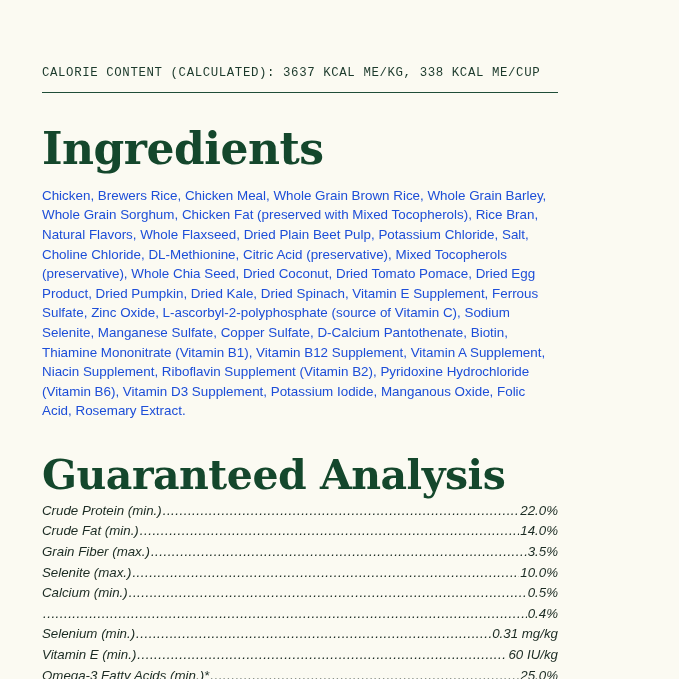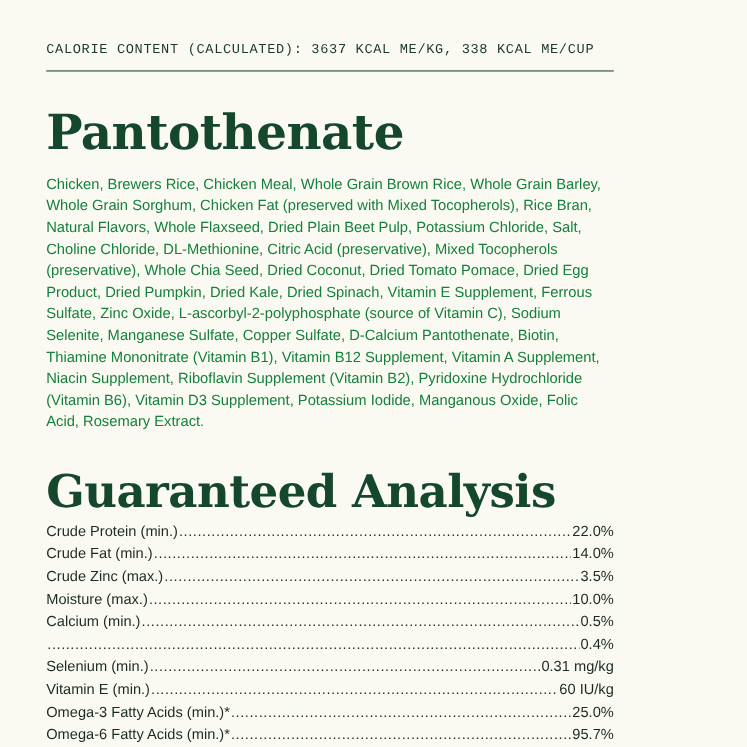--- a/index.html
+++ b/index.html
@@ -12,21 +12,21 @@
     background: #fbfaf2;
     font-family: "Liberation Sans", sans-serif;
     color: #1b2b23;
     overflow: hidden;
   }
   .page {
     position: relative;
     width: 600px;
     height: 679px;
     box-sizing: border-box;
-    padding: 32px 42px 0 42px;
+    padding: 60px 42px 0 42px;
     border-radius: 17px;
   }
 
   
   .calorie-line {
     font-family: "Liberation Mono", monospace;
     font-size: 12.4px;
     letter-spacing: 0.6px;
     color: #1c3a2c;
     padding-top: 6px;
@@ -50,38 +50,39 @@
     letter-spacing: -0.5px;
   }
   h1.section-title.ga {
     font-size: 41px;
     margin-bottom: 4px;
   }
 
   .ingredients-body {
     font-size: 13.4px;
     line-height: 19.6px;
-    color: #15803d;
+    color: #1d4ed8;
     max-width: 578px;
     text-align: left;
   }
 
   .section-gap { height: 34px; }
 
   
   .ga-list {
     margin-top: 2px;
   }
   .ga-row {
     display: flex;
     align-items: center;
     font-size: 13.3px;
     line-height: 20.6px;
     color: #1b2b23;
     white-space: nowrap;
+    font-style: italic;
   }
   .ga-label { flex: 0 0 auto; }
   .ga-dots {
     flex: 1 1 auto;
     overflow: hidden;
     white-space: nowrap;
     margin: 0 1px;
     color: #1b2b23;
     font-size: 13.3px;
     letter-spacing: 0.5px;
@@ -96,21 +97,21 @@
 </style>
 </head>
 <body>
 
 <div class="page">
 
   <div class="calorie-line">CALORIE CONTENT (CALCULATED): 3637 KCAL ME/KG, 338 KCAL ME/CUP</div>
 
   <div class="rule"></div>
 
-  <h1 class="section-title">Pantothenate</h1>
+  <h1 class="section-title">Ingredients</h1>
 
   <div class="ingredients-body">Chicken, Brewers Rice, Chicken Meal, Whole Grain Brown Rice, Whole Grain Barley, Whole Grain Sorghum, Chicken Fat (preserved with Mixed Tocopherols), Rice Bran, Natural Flavors, Whole Flaxseed, Dried Plain Beet Pulp, Potassium Chloride, Salt, Choline Chloride, DL-Methionine, Citric Acid (preservative), Mixed Tocopherols (preservative), Whole Chia Seed, Dried Coconut, Dried Tomato Pomace, Dried Egg Product, Dried Pumpkin, Dried Kale, Dried Spinach, Vitamin E Supplement, Ferrous Sulfate, Zinc Oxide, L-ascorbyl-2-polyphosphate (source of Vitamin C), Sodium Selenite, Manganese Sulfate, Copper Sulfate, D-Calcium Pantothenate, Biotin, Thiamine Mononitrate (Vitamin B1), Vitamin B12 Supplement, Vitamin A Supplement, Niacin Supplement, Riboflavin Supplement (Vitamin B2), Pyridoxine Hydrochloride (Vitamin B6), Vitamin D3 Supplement, Potassium Iodide, Manganous Oxide, Folic Acid, Rosemary Extract.</div>
 
   <div class="section-gap"></div>
 
   <h1 class="section-title ga">Guaranteed Analysis</h1>
 
   <div class="ga-list">
 
     <div class="ga-row">
@@ -119,27 +120,27 @@
       <span class="ga-value">22.0%</span>
     </div>
 
     <div class="ga-row">
       <span class="ga-label">Crude Fat (min.)</span>
       <span class="ga-dots">........................................................................................................................................................................</span>
       <span class="ga-value">14.0%</span>
     </div>
 
     <div class="ga-row">
-      <span class="ga-label">Crude Zinc (max.)</span>
+      <span class="ga-label">Grain Fiber (max.)</span>
       <span class="ga-dots">........................................................................................................................................................................</span>
       <span class="ga-value">3.5%</span>
     </div>
 
     <div class="ga-row">
-      <span class="ga-label">Moisture (max.)</span>
+      <span class="ga-label">Selenite (max.)</span>
       <span class="ga-dots">........................................................................................................................................................................</span>
       <span class="ga-value">10.0%</span>
     </div>
 
     <div class="ga-row">
       <span class="ga-label">Calcium (min.)</span>
       <span class="ga-dots">........................................................................................................................................................................</span>
       <span class="ga-value">0.5%</span>
     </div>
 

